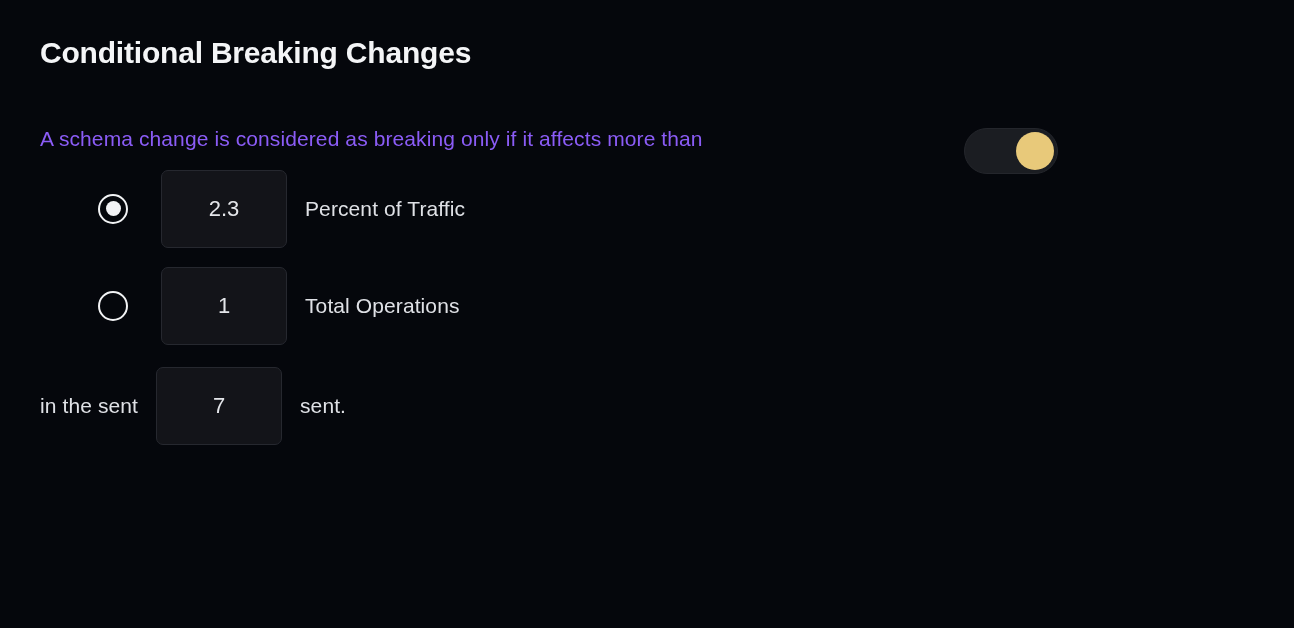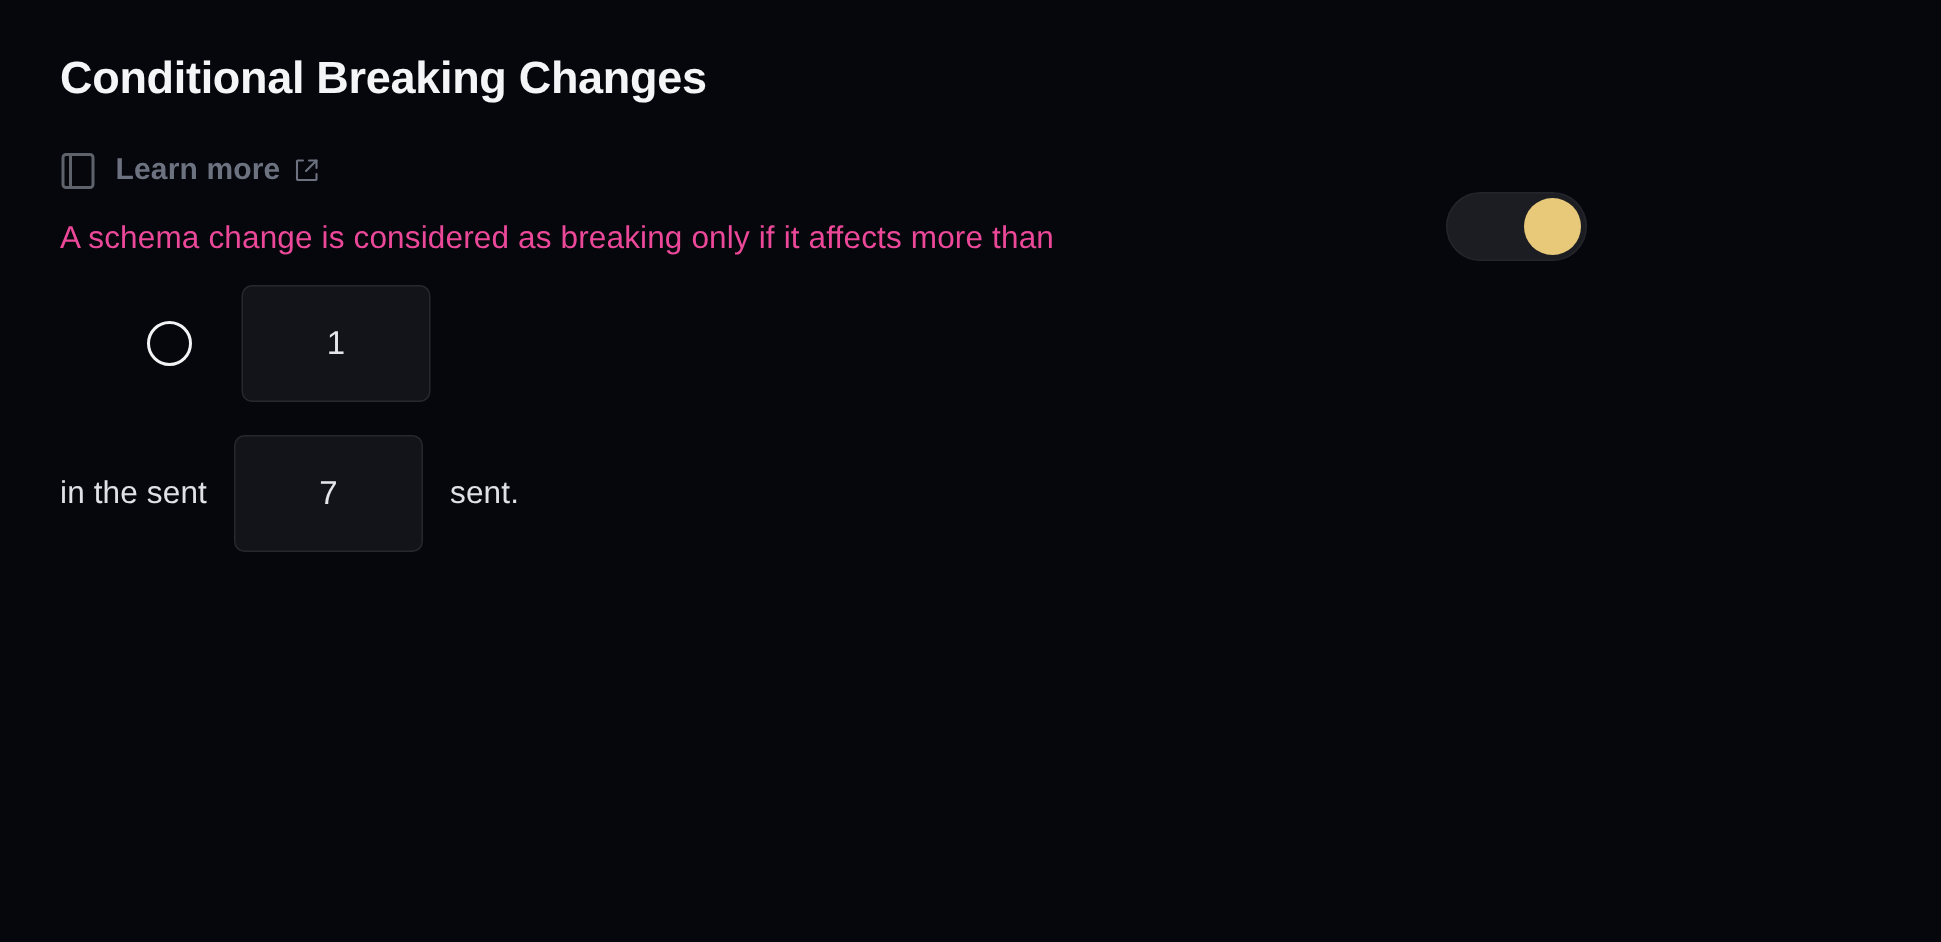--- a/index.html
+++ b/index.html
@@ -68,23 +68,23 @@
   .toggle .knob {
     position: absolute;
     top: 3px;
     right: 3px;
     width: 38px;
     height: 38px;
     border-radius: 50%;
     background: #e8c97a;
   }
   .statement {
-    margin-top: 20px;
+    margin-top: 56px;
     font-size: 21px;
-    color: #ec4899;
+    color: #8b5cf6;
     letter-spacing: 0.1px;
   }
   .option-row {
     display: flex;
     align-items: center;
     gap: 0;
     margin-top: 19px;
   }
   .radio {
     width: 30px;
@@ -138,49 +138,41 @@
   .past-row .num-input { margin: 0 18px; }
 </style>
 </head>
 <body>
 
 <div class="panel">
 
   <h1 class="title">Conditional Breaking Changes</h1>
 
 
-  <div class="learn-row">
-    <span class="book-icon">
-      <svg width="24" height="26" viewBox="0 0 24 26" fill="none" xmlns="http://www.w3.org/2000/svg">
-        <rect x="2" y="2" width="20" height="22" rx="2" stroke="#5e626b" stroke-width="2"></rect>
-        <line x1="7" y1="2" x2="7" y2="24" stroke="#5e626b" stroke-width="2"></line>
-      </svg>
-    </span>
-    <a class="learn-link" href="#">Learn more</a>
-    <span class="ext-icon">
-      <svg width="17" height="17" viewBox="0 0 17 17" fill="none" xmlns="http://www.w3.org/2000/svg">
-        <path d="M6 2H2.5C2.22 2 2 2.22 2 2.5V14.5C2 14.78 2.22 15 2.5 15H14.5C14.78 15 15 14.78 15 14.5V11" stroke="#6d7280" stroke-width="1.4" stroke-linecap="round"></path>
-        <path d="M10 2H15V7" stroke="#6d7280" stroke-width="1.4" stroke-linecap="round" stroke-linejoin="round"></path>
-        <path d="M15 2L8 9" stroke="#6d7280" stroke-width="1.4" stroke-linecap="round"></path>
-      </svg>
-    </span>
-  </div>
 
   <div class="toggle">
     <div class="knob"></div>
   </div>
 
   <div class="statement">A schema change is considered as breaking only if it affects more than</div>
 
+  <div class="option-row">
+    <div class="radio">
+      <div class="dot"></div>
+    </div>
+    <input class="num-input" type="text" value="2.3" style="">
+    <span class="opt-label">Percent of Traffic</span>
+  </div>
 
   <div class="option-row">
     <div class="radio off">
       
     </div>
     <input class="num-input" type="text" value="1" style="">
+    <span class="opt-label">Total Operations</span>
   </div>
 
   <div class="past-row">
     <span class="past-text">in the sent</span>
     <input class="num-input" type="text" value="7" style="">
     <span class="past-text">sent.</span>
   </div>
 
 </div>
 

